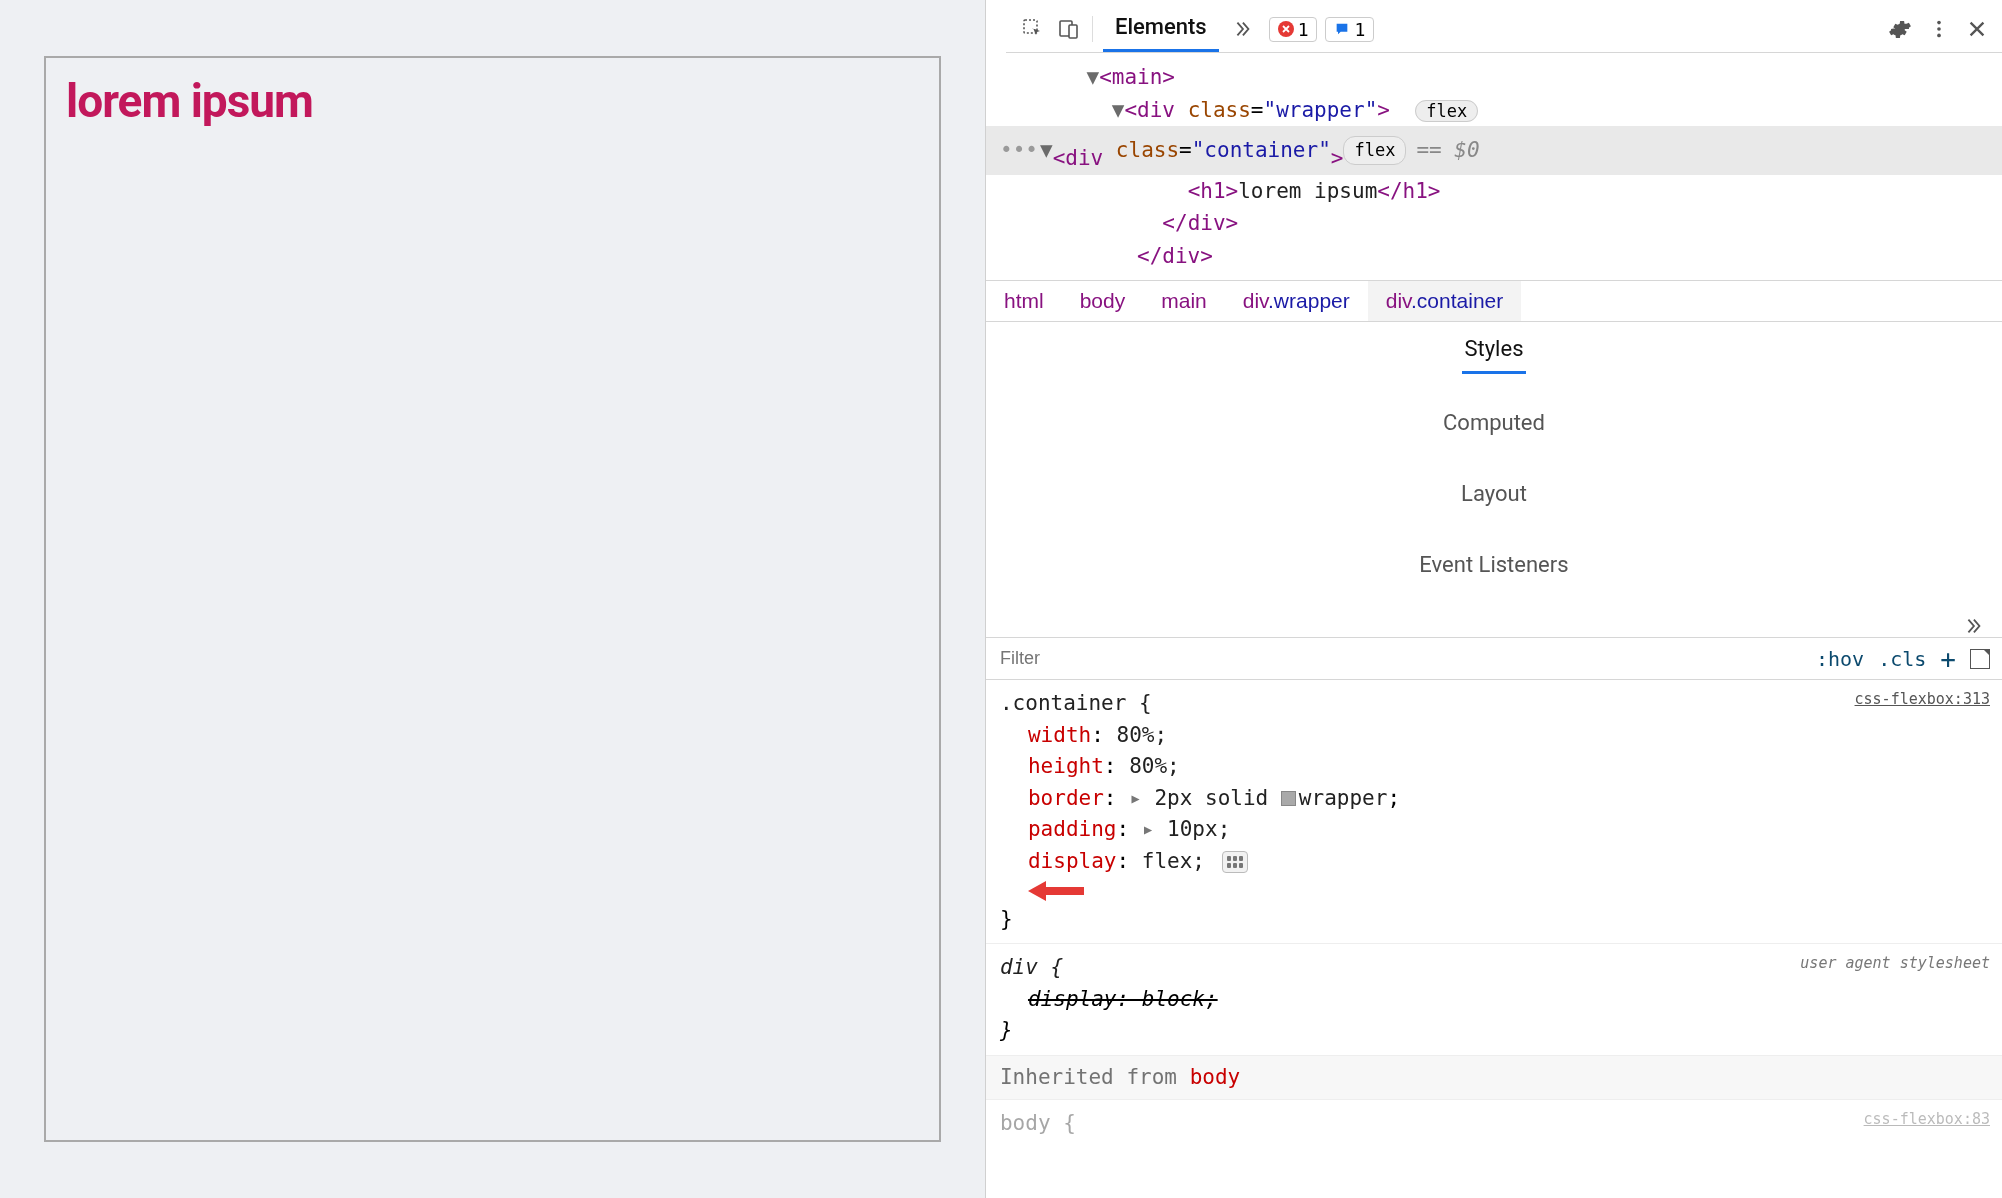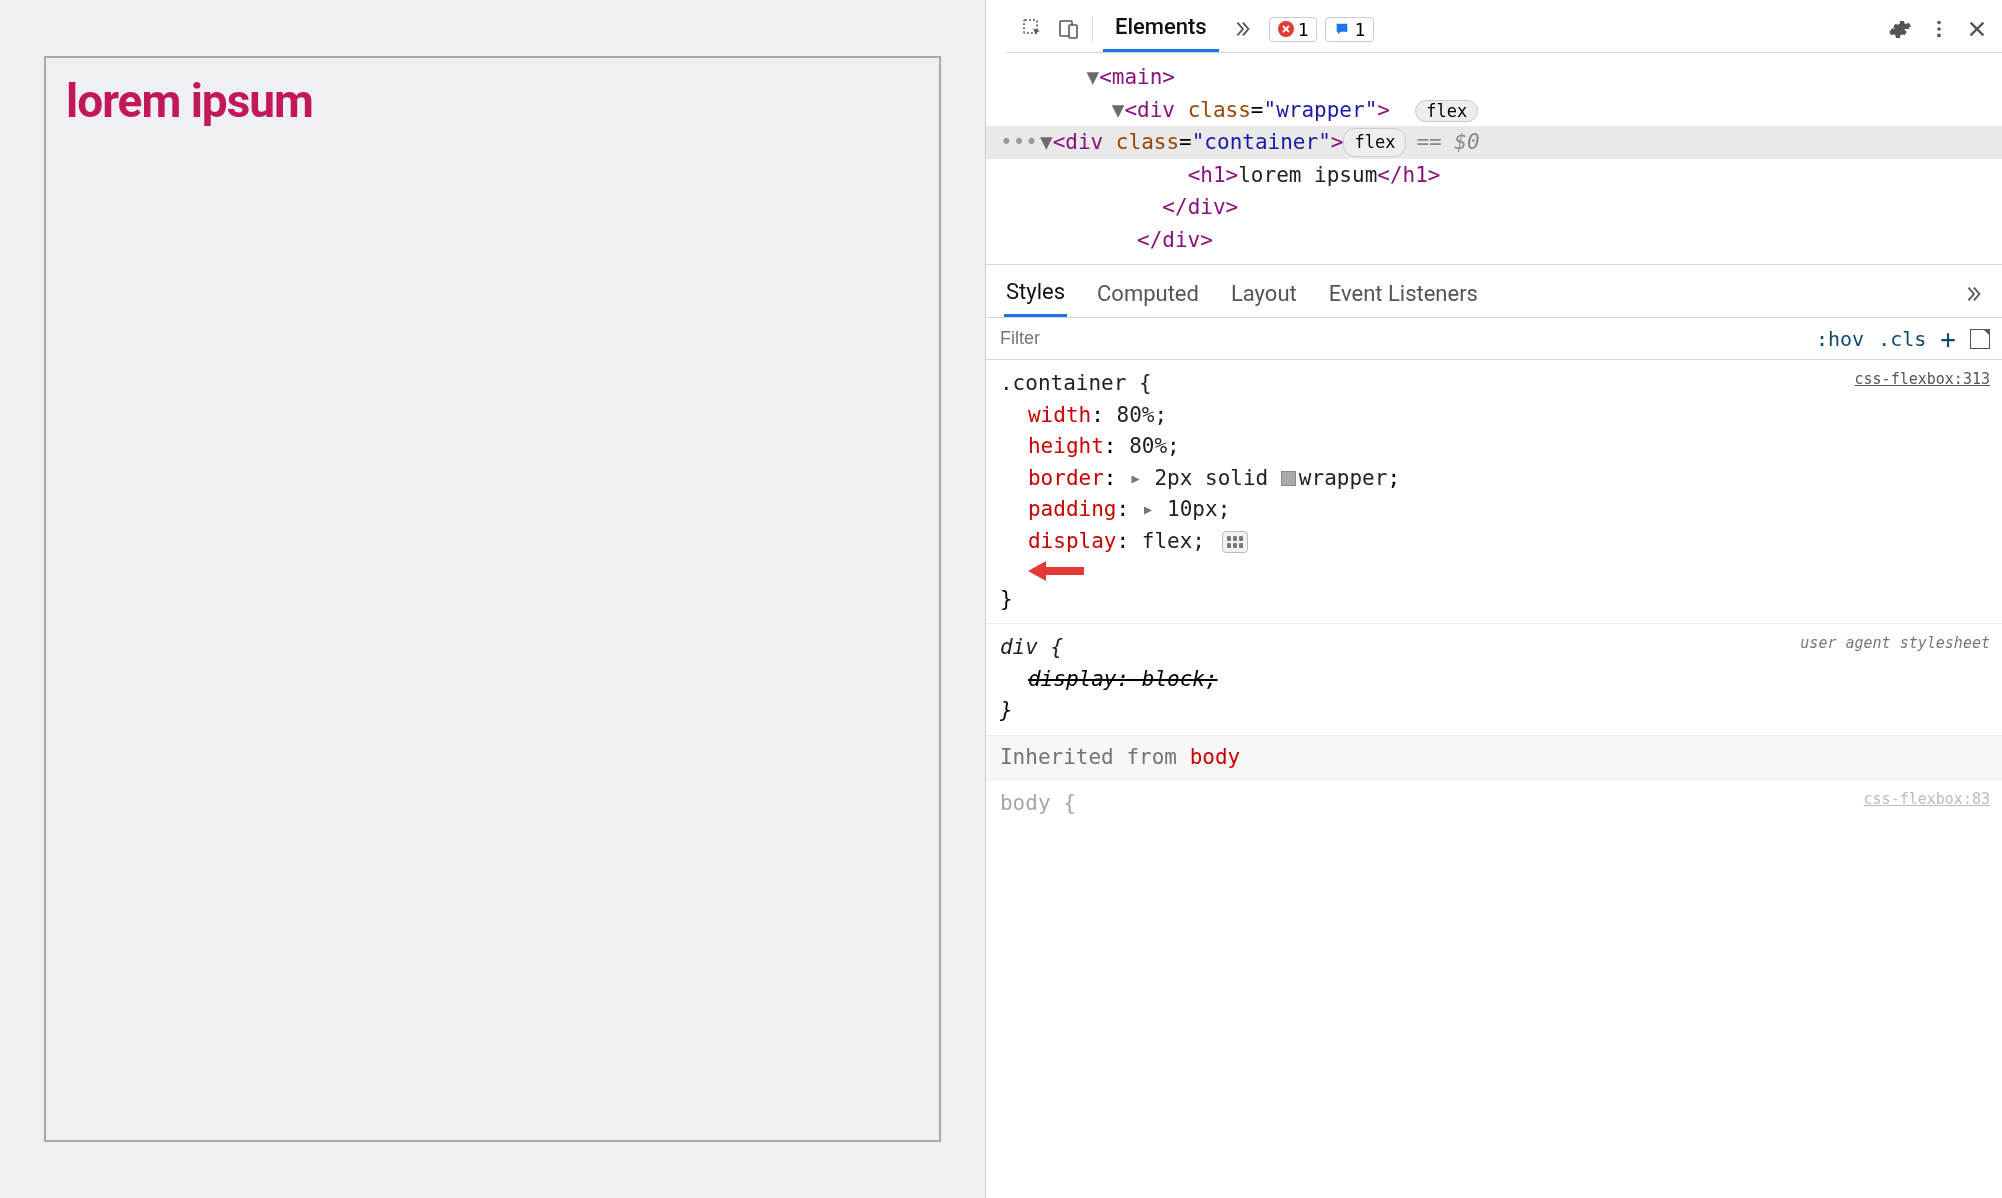--- a/index.html
+++ b/index.html
@@ -89,42 +89,42 @@
   .dom {
     font-family: Menlo, Consolas, monospace;
     font-size: 21px;
     line-height: 1.55;
     padding: 8px 0 8px 0;
     overflow:auto;
   }
   .dom .line { white-space: pre; padding:0 12px;}
   .dom .sel { background: #e9e9e9; display:flex; align-items:center;}
   .dom .gut { color:#9a9a9a; width:42px; display:inline-block; text-align:center;}
-  .tag   { color:#881280;}
+  .tag   { color:#881280;margin-top:16px;}
   .attr  { color:#994500;}
   .aval  { color:#1a1aa6;}
   .txt   { color:#222;}
   .pill  { background:#eee; border:1px solid #ccc; border-radius:12px; padding:0 10px; font-size:17px; font-family: Menlo,Consolas,monospace;}
   .eqsel { color:#888; font-style:italic; margin-left:10px;}
   .tri{color:#6b6b6b;}
 
   
   .crumbs {
     border-top:1px solid #d6d6d6;
     display:flex; font-size:21px;
     font-family: -apple-system, BlinkMacSystemFont, sans-serif;
   }
   .crumb{padding:8px 18px; color:#881280; cursor:pointer;}
   .crumb .cls{color:#1a1aa6;}
   .crumb.sel{background:#f3f3f3;}
 
   
   .subtabs{
     display:flex; gap:28px; padding:6px 18px 0; border-top:1px solid #d6d6d6; border-bottom:1px solid #d6d6d6; align-items:center;
-    font-size:22px; color:#555;
+    font-size:22px; color:#555;flex-direction:column;
   }
   .subtab{padding:8px 2px 10px; cursor:pointer;}
   .subtab.active{color:#111; border-bottom:3px solid #1a73e8;}
   .subtabs .more{margin-left:auto;}
 
   
   .filterrow{display:flex; align-items:center; border-bottom:1px solid #d6d6d6;}
   .filterrow input{
     flex:1; border:none; padding:10px 14px; font-size:18px; outline:none;
   }
@@ -238,20 +238,27 @@
 
     <div class="dom">
       <div class="line">       <span class="tri">▼</span><span class="tag">&lt;main&gt;</span></div>
       <div class="line">         <span class="tri">▼</span><span class="tag">&lt;div </span><span class="attr">class</span>=<span class="aval">"wrapper"</span><span class="tag">&gt;</span>  <span class="pill">flex</span></div>
       <div class="line sel"><span class="gut">•••</span>       <span class="tri">▼</span><span class="tag">&lt;div </span><span class="attr">class</span>=<span class="aval">"container"</span><span class="tag">&gt;</span>  <span class="pill">flex</span><span class="eqsel">== $0</span></div>
       <div class="line">               <span class="tag">&lt;h1&gt;</span><span class="txt">lorem ipsum</span><span class="tag">&lt;/h1&gt;</span></div>
       <div class="line">             <span class="tag">&lt;/div&gt;</span></div>
       <div class="line">           <span class="tag">&lt;/div&gt;</span></div>
     </div>
 
+    <div class="crumbs">
+      <div class="crumb">html</div>
+      <div class="crumb">body</div>
+      <div class="crumb">main</div>
+      <div class="crumb"><span>div</span><span class="cls">.wrapper</span></div>
+      <div class="crumb sel"><span>div</span><span class="cls">.container</span></div>
+    </div>
 
     <div class="subtabs">
       <div class="subtab active">Styles</div>
       <div class="subtab">Computed</div>
       <div class="subtab">Layout</div>
       <div class="subtab">Event Listeners</div>
       <span class="more">
         <svg width="22" height="22" viewBox="0 0 24 24" fill="none" stroke="#555" stroke-width="2">
             <path d="M7 5l6 7-6 7"></path>
             <path d="M13 5l6 7-6 7"></path>

